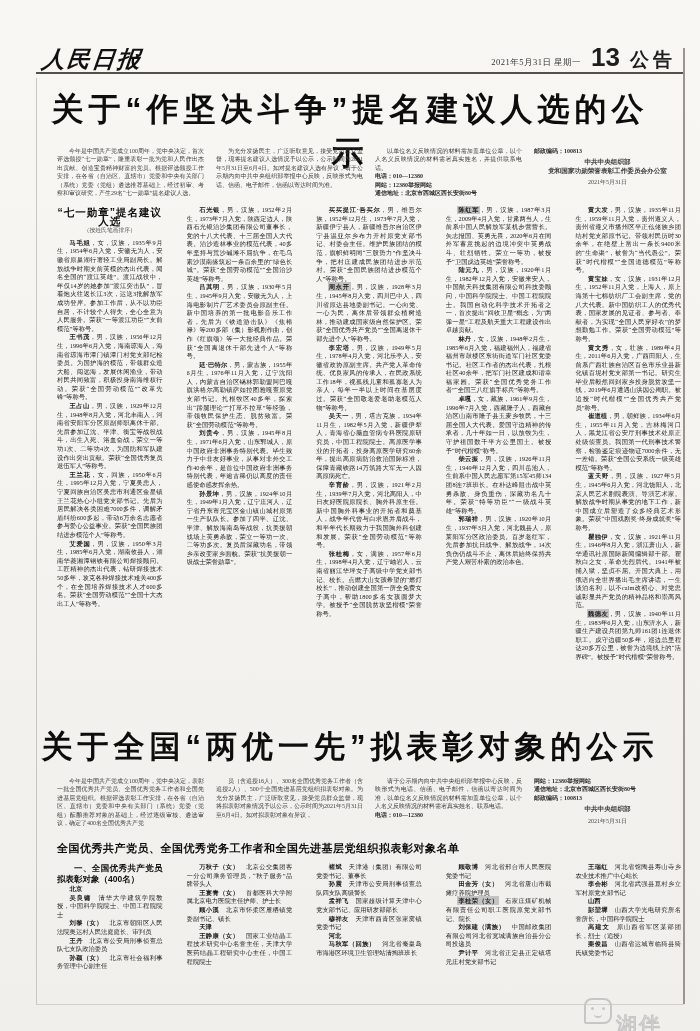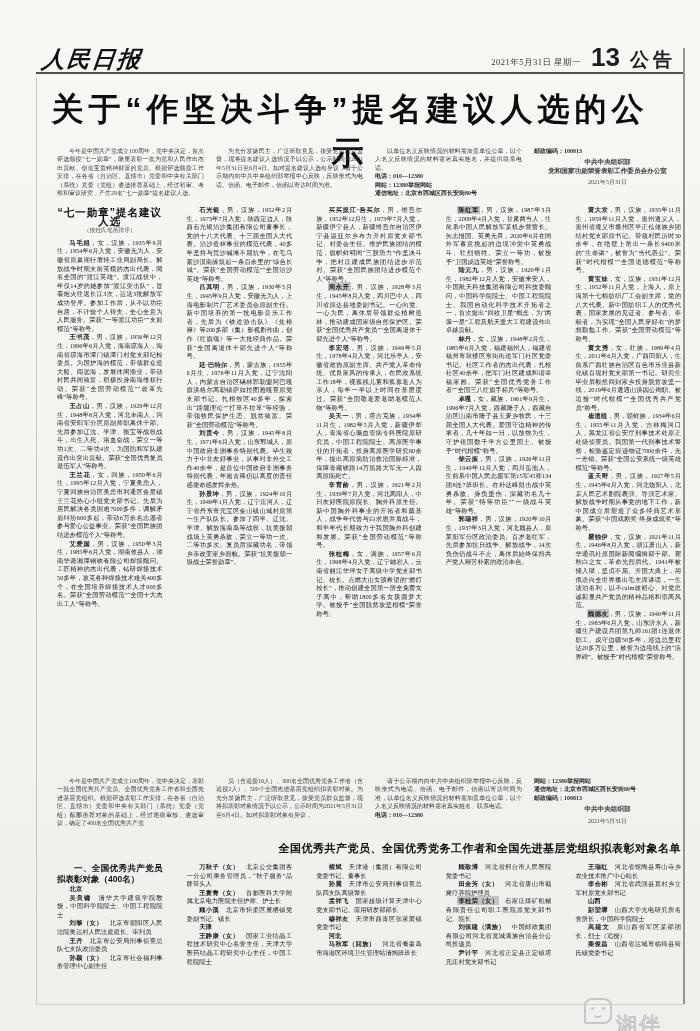--- a/index.html
+++ b/index.html
@@ -53,21 +53,21 @@
   .col p{margin:0;text-indent:2em;text-align:justify;}
   .pname{font-weight:bold;}
   .pname.hl{background:#c3c3c3;box-shadow:0 0 0 1px #c3c3c3;}
   .subhead{font-family:"Liberation Sans","DejaVu Sans",sans-serif;font-weight:900;
     font-size:10.5px;text-align:center;letter-spacing:1px;margin:2px 0 1px 0;color:#0f0f0f;}
   .subnote{font-size:5.8px;text-align:center;color:#555;margin-bottom:4px;}
   .colhead{font-family:"Liberation Sans","DejaVu Sans",sans-serif;
     font-weight:900 !important;text-align:justify;color:#0f0f0f;font-size:8.5px;line-height:11px;}
   .prov{font-weight:bold !important;font-family:"Liberation Sans","DejaVu Sans",sans-serif;color:#111;}
   
-  .list-title{position:absolute;left:57px;top:841px;width:624px;text-align:right;
+  .list-title{position:absolute;left:57px;top:841px;width:624px;text-align:left;
     font-family:"Liberation Sans","DejaVu Sans",sans-serif;
     font-weight:900;font-size:11px;letter-spacing:.5px;color:#0e0e0e;}
   
   .wm{position:absolute;right:6px;top:983px;width:110px;color:#c2c2c2;}
   .wm-row{display:flex;align-items:center;gap:4px;}
   .wm-face{width:24px;height:22px;border:2px solid #c6c6c6;border-radius:8px 8px 8px 2px;
     position:relative;background:transparent;}
   .wm-face .eye{position:absolute;top:7px;width:3px;height:3px;border-radius:50%;background:#c6c6c6;}
   .wm-face .eye.l{left:5px;} .wm-face .eye.r{right:5px;}
   .wm-face .mouth{position:absolute;left:8px;top:13px;width:8px;height:3px;
@@ -163,20 +163,21 @@
         <p><span class="pname">黄大发</span>，男，汉族，1935年11月生，1959年11月入党，贵州遵义人，贵州省遵义市播州区平正仫佬族乡团结村党支部原书记。带领村民历时30余年，在绝壁上凿出一条长9400米的“生命渠”，被誉为“当代愚公”。荣获“时代楷模”“全国道德模范”等称号。</p>
         <p><span class="pname">黄宝妹</span>，女，汉族，1931年12月生，1952年11月入党，上海人，原上海第十七棉纺织厂工会副主席，党的八大代表。新中国纺织工人的优秀代表，国家发展的见证者、参与者、奉献者，为实现“全国人民穿好衣”的梦想勤勉工作。荣获“全国劳动模范”等称号。</p>
         <p><span class="pname">黄文秀</span>，女，壮族，1989年4月生，2011年6月入党，广西田阳人，生前系广西壮族自治区百色市乐业县新化镇百坭村党支部第一书记。研究生毕业后毅然回到家乡投身脱贫攻坚一线，2019年6月遭遇山洪因公殉职。被追授“时代楷模”“全国优秀共产党员”称号。</p>
         <p><span class="pname">崔道植</span>，男，朝鲜族，1934年6月生，1955年11月入党，吉林梅河口人，黑龙江省公安厅刑事技术处原正处级侦查员。我国第一代刑事技术警察，检验鉴定痕迹物证7000余件，无一差错。荣获“全国公安系统一级英雄模范”等称号。</p>
         <p><span class="pname">蓝天野</span>，男，汉族，1927年5月生，1945年6月入党，河北饶阳人，北京人民艺术剧院表演、导演艺术家。解放战争时期从事党的地下工作，新中国成立后塑造了众多经典艺术形象。荣获“中国戏剧奖·终身成就奖”等称号。</p>
         <p><span class="pname">瞿独伊</span>，女，汉族，1921年11月生，1946年8月入党，浙江萧山人，新华通讯社原国际新闻编辑部干部。瞿秋白之女，革命先烈后代。1941年被捕入狱，坚贞不屈。开国大典上，用俄语向全世界播出毛主席讲话，一生淡泊名利，以不calm改初心、对党忠诚彰显共产党员的精神品格和崇高风范。</p>
         <p><span class="pname hl">魏德友</span>，男，汉族，1940年11月生，1983年6月入党，山东沂水人，新疆生产建设兵团第九师161团1连退休职工。戍守边疆50多年，巡边总里程达20多万公里，被誉为边境线上的“活界碑”。被授予“时代楷模”荣誉称号。</p>
       </div>
   </div>
 
+  <div class="headline hl2">关于全国“两优一先”拟表彰对象的公示</div>
 
   <div class="intro intro2">
     <div class="cell">
       <p>今年是中国共产党成立100周年，党中央决定，表彰一批全国优秀共产党员、全国优秀党务工作者和全国先进基层党组织。根据评选表彰工作安排，在各省（自治区、直辖市）党委和中央有关部门（系统）党委（党组）酝酿推荐对象的基础上，经过逐级审核、遴选审议，确定了400名全国优秀共产党</p>
     </div>
     <div class="cell">
       <p>员（含追授16人）、300名全国优秀党务工作者（含追授2人）、500个全国先进基层党组织拟表彰对象。为充分发扬民主，广泛听取意见，接受党员群众监督，现将拟表彰对象情况予以公示，公示时间为2021年5月31日至6月4日。如对拟表彰对象有异议，</p>
     </div>
     <div class="cell">
       <p>请于公示期内向中共中央组织部举报中心反映，反映形式为电话、信函、电子邮件，信函以寄达时间为准，以单位名义反映情况的材料需加盖单位公章，以个人名义反映情况的材料需署真实姓名、联系电话。</p>

